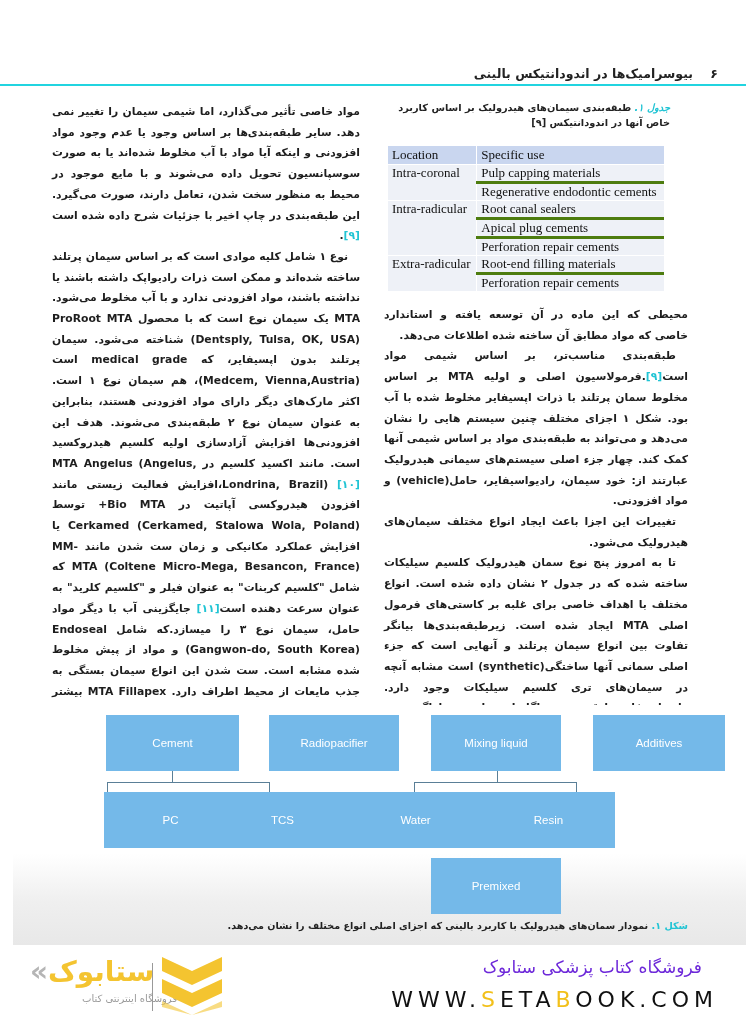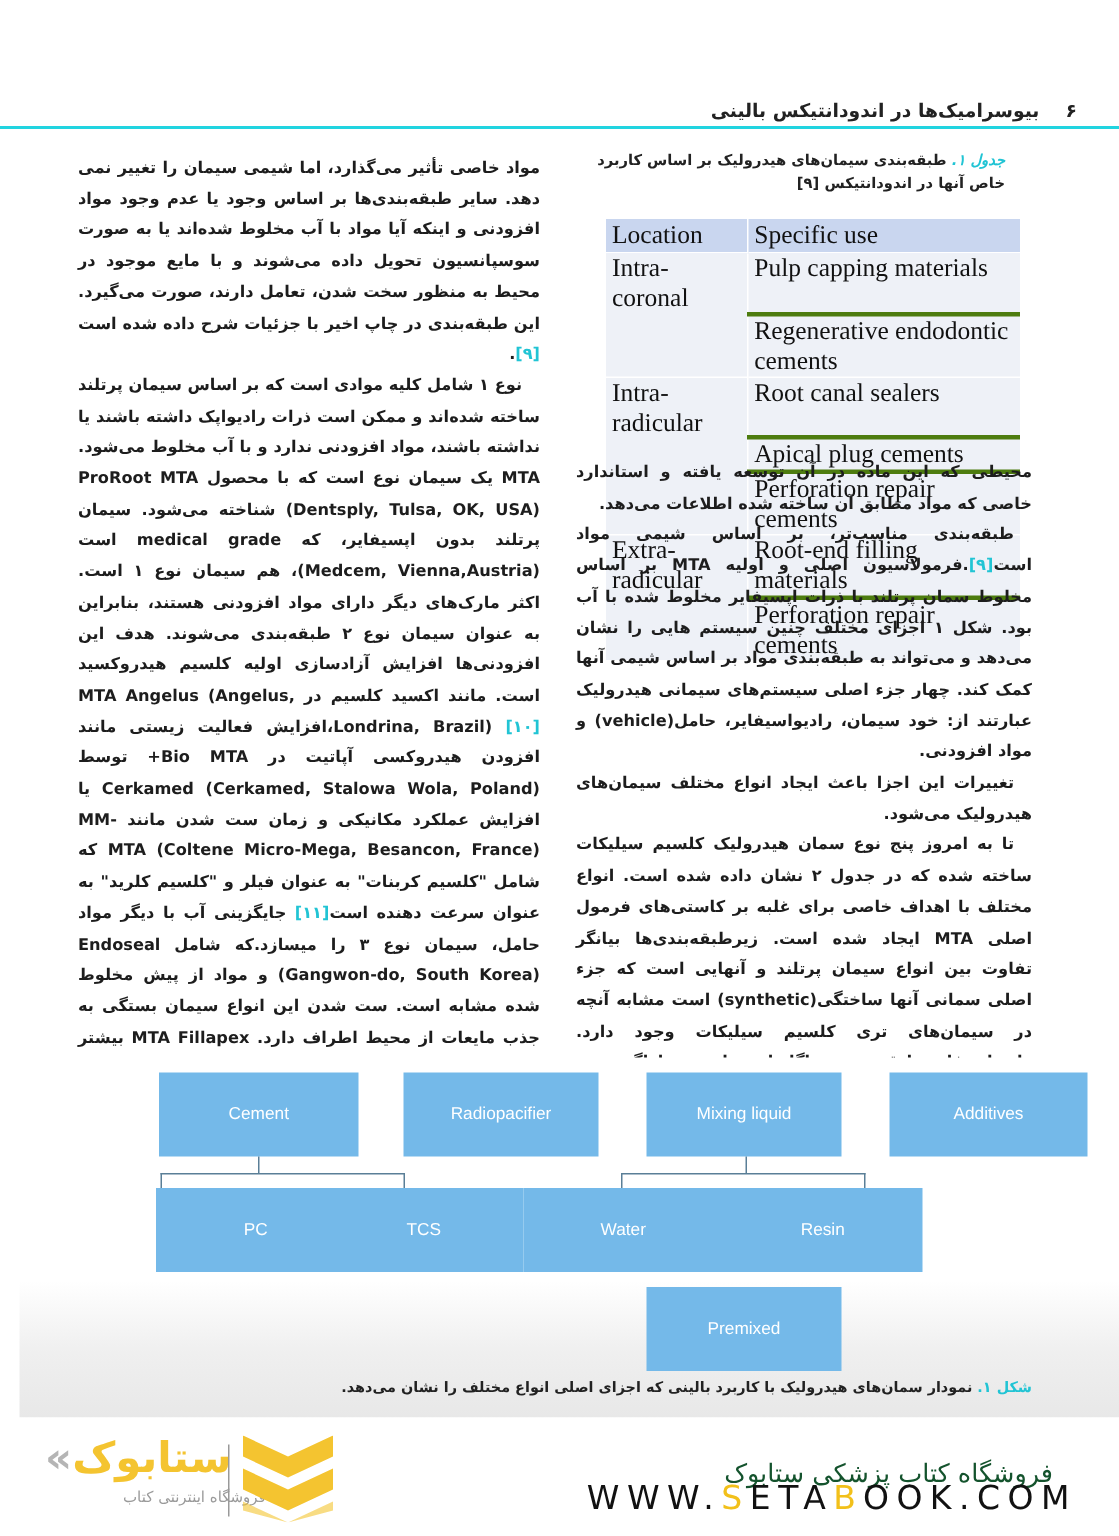--- a/index.html
+++ b/index.html
@@ -14,38 +14,38 @@
   .col .indent { text-indent:12px; }
   .left-col { left:52px; top:102px; width:308px; }
   .right-col { left:384px; top:305px; width:304px; }
 
   .cite { color:#21c4d4; }
 
   .table-caption { position:absolute; left:388px; top:100px; width:282px; direction:rtl; font-size:9.8px; line-height:15px; font-weight:bold; color:#222; }
   .table-caption .cap-label { color:#21c4d4;font-style:italic; }
 
   .loc-table { position:absolute; left:388px; top:146px; width:276px; border-collapse:collapse;
-               font-family:"Liberation Serif", serif; font-size:17px; color:#111; background:#eef1f7;margin-left:16px; }
+               font-family:"Liberation Serif", serif; font-size:13px; color:#111; background:#eef1f7; }
   .loc-table th { background:#c9d6ef; font-weight:normal; text-align:left; padding:1px 4px; height:14px; }
   .loc-table td { text-align:left; padding:0 4px; height:15px; vertical-align:top; }
   .loc-table tr.group-start td { border-top:1px solid #ffffff; }
   .loc-table td.use { border-left:1px solid #ffffff; border-top:3px solid #4d7c0f; }
   .loc-table th.use { border-left:1px solid #ffffff; }
 
   .figure { position:absolute; left:0; top:705px; width:746px; height:240px;
             background:linear-gradient(to bottom, #ffffff 0%, #ffffff 62%, #efefef 82%, #e8e8e8 100%);margin-left:13px; }
   .node { position:absolute; background:#74b9e9; color:#ffffff; font-family:"Liberation Sans", sans-serif;
           font-size:11.5px; display:flex; align-items:center; justify-content:center; }
   .conn { position:absolute; background:#5a7f97; }
 
   .fig-caption { position:absolute; right:58px; top:920px; direction:rtl; font-size:9.6px; font-weight:bold; color:#222; }
   .fig-caption .cap-label { color:#21c4d4; }
 
   .footer { position:absolute; left:0; top:945px; width:746px; height:79px; background:#ffffff; }
-  .store-name { position:absolute; right:44px; top:12px; direction:rtl; font-size:17px; color:#14532d;margin-top:16px; }
+  .store-name { position:absolute; right:44px; top:12px; direction:rtl; font-size:17px; color:#6d28d9; }
   .store-url { position:absolute; right:28px; top:42px; font-family:"DejaVu Sans", sans-serif; font-size:22px; letter-spacing:5px; color:#111; }
   .store-url .hl { color:#f2c01a; }
   .logo { position:absolute; left:30px; top:8px; width:195px; height:62px; }
   .logo-sep { position:absolute; left:122px; top:10px; width:1px; height:48px; background:#999; }
   .logo-wordmark { position:absolute; left:0; top:2px; font-family:"DejaVu Sans", sans-serif; font-size:28px; font-weight:bold; }
   .logo-wordmark .grey { color:#b5b5b5; }
   .logo-wordmark .yel { color:#f4c430; }
   .logo-sub { position:absolute; left:4px; top:40px; direction:rtl; font-size:10px; color:#9a9a9a;margin-left:48px; }
   .logo-mark { position:absolute; left:132px; top:4px; }
 </style>

